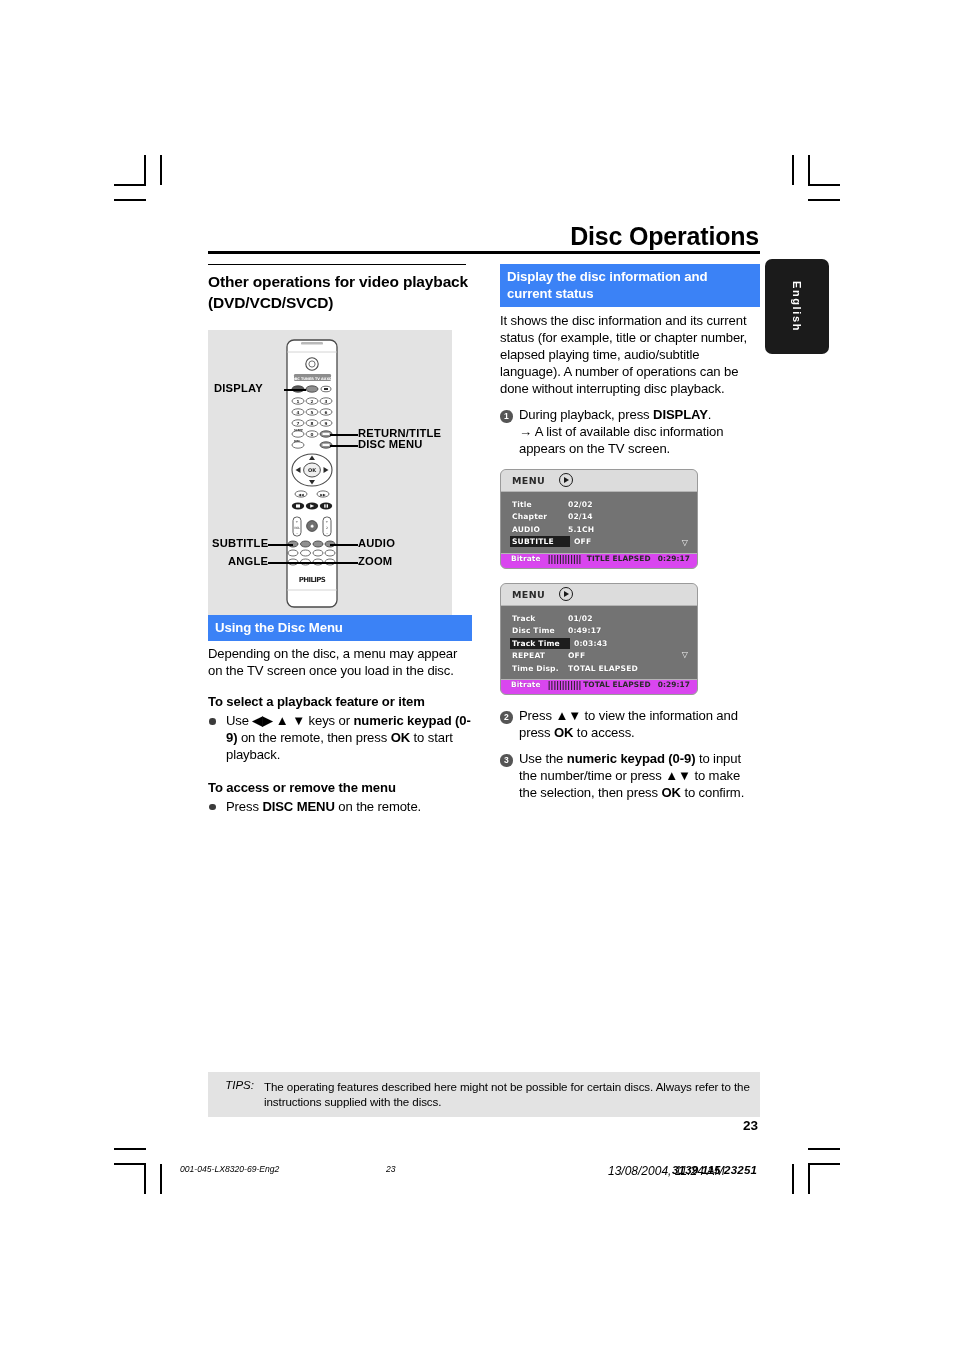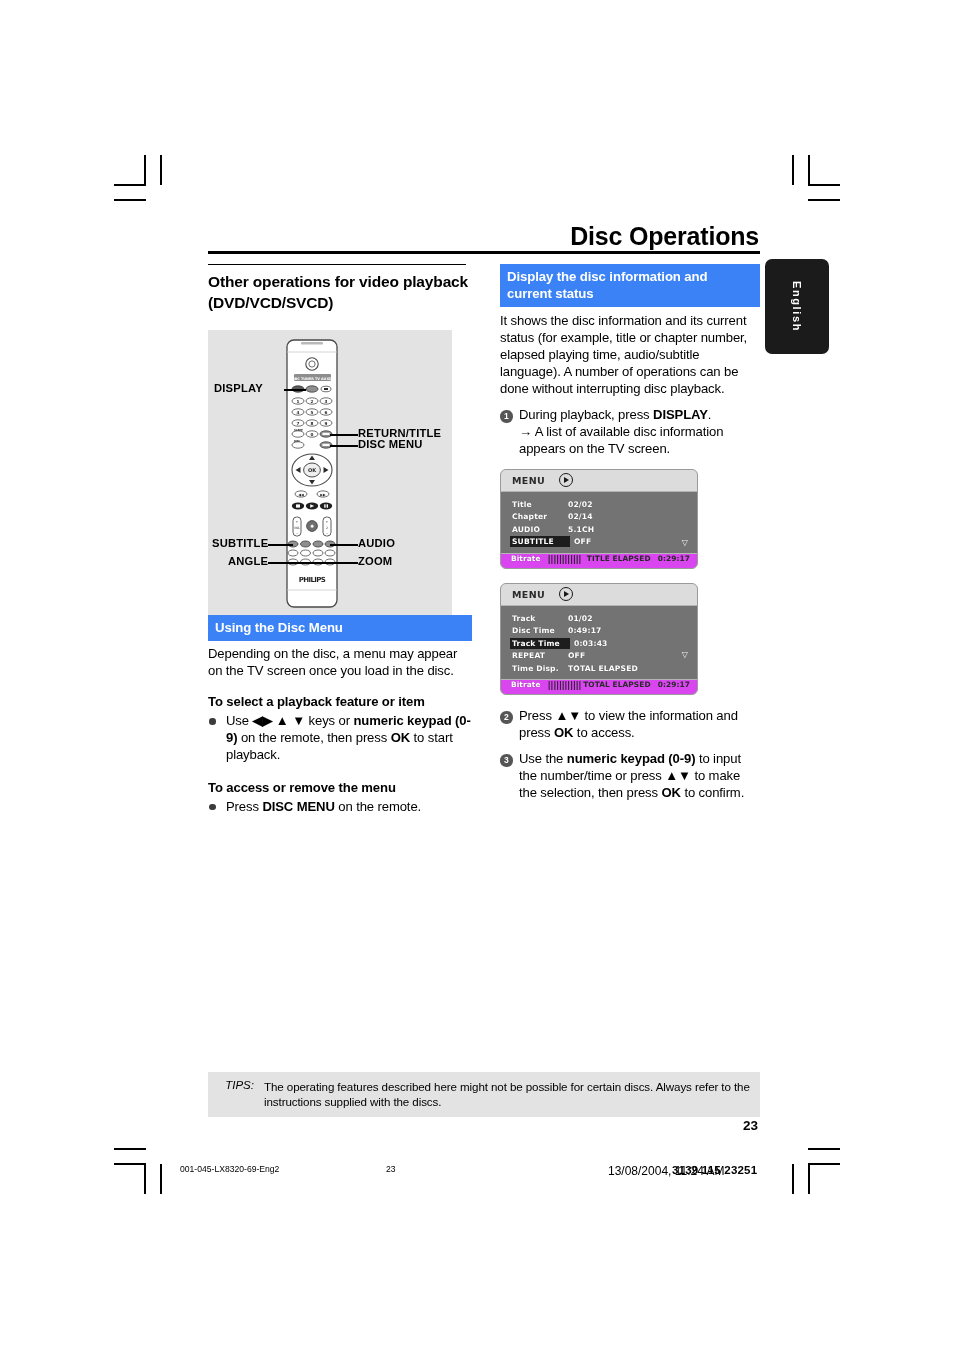--- a/index.html
+++ b/index.html
@@ -316,20 +316,21 @@
     position: absolute;
     right: 196px;
     top: 1118px;
     font-size: 13.5px;
     font-weight: bold;
   }
   .print-foot {
     position: absolute;
     top: 1164px;
     font-family: "Liberation Sans", sans-serif;
+    font-style: italic;
   }
   #foot-jobname  { left: 180px; font-size: 8.6px; }
   #foot-pageno   { left: 386px; font-size: 8.6px; }
   #foot-date     { left: 608px; font-size: 12px; }
   #foot-docid    { left: 672px; font-size: 11.5px; font-weight: bold; letter-spacing: 0.2px; }
 </style>
 </head>
 <body>
 
 <div class="mark m-tl-v"></div>

